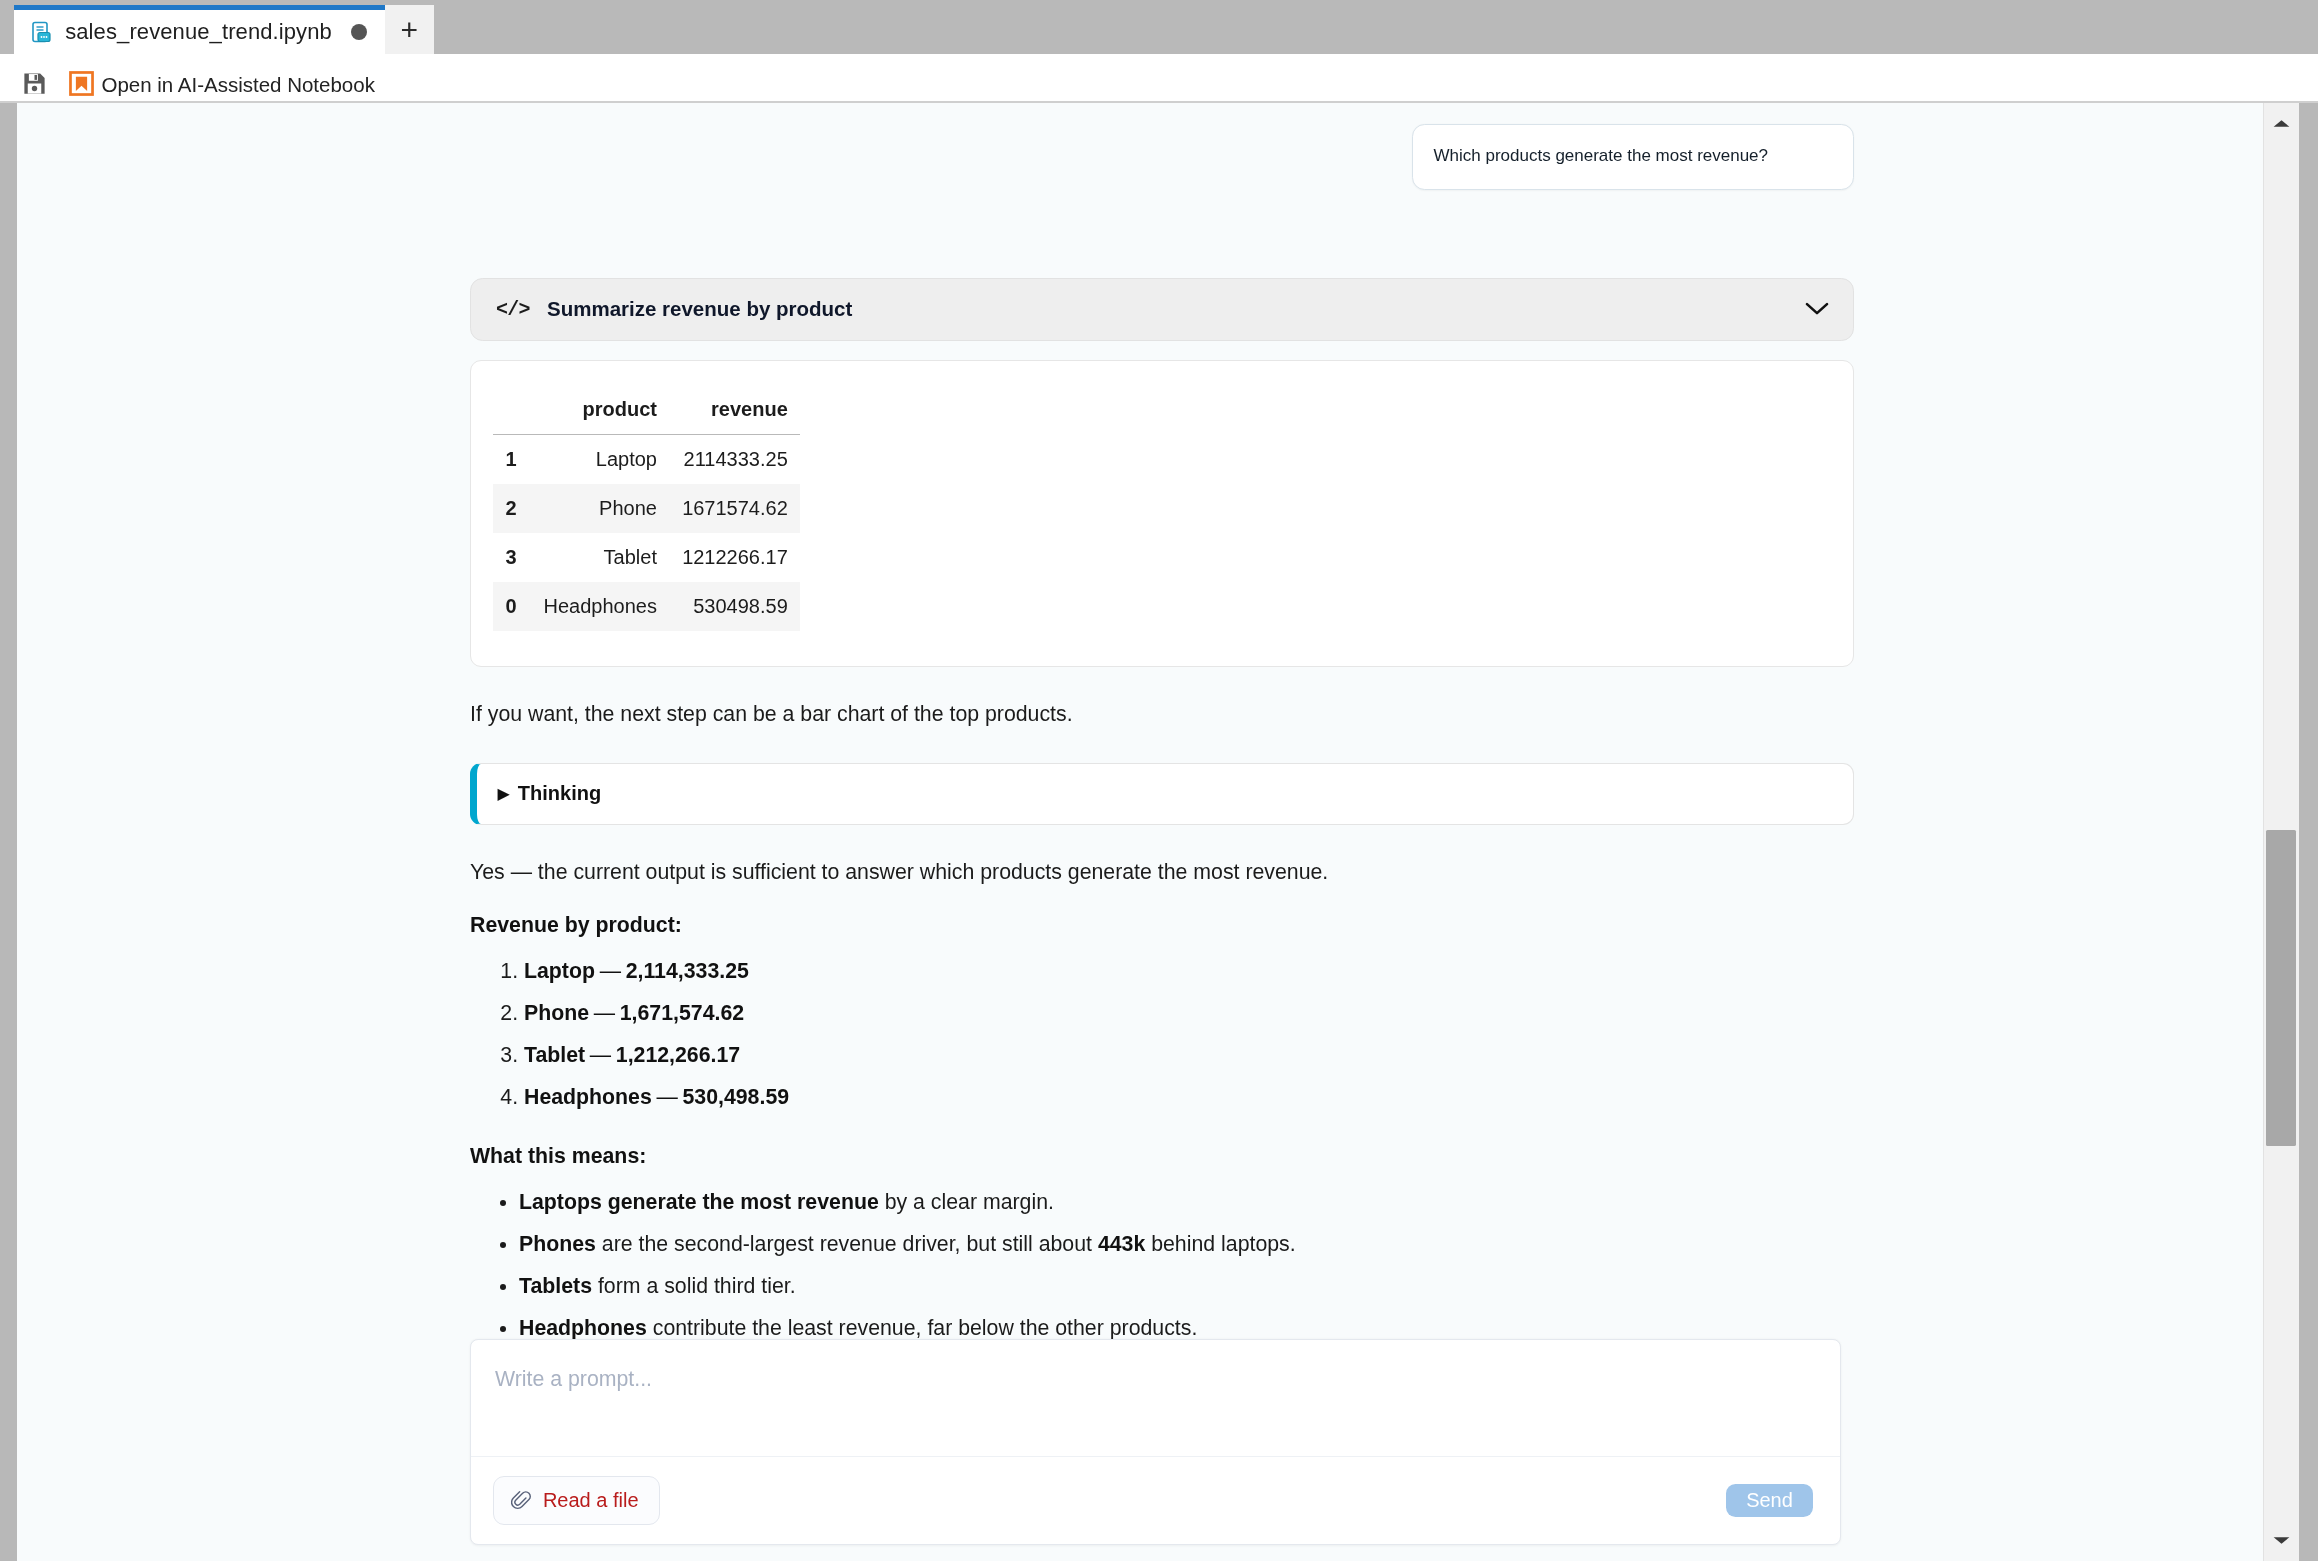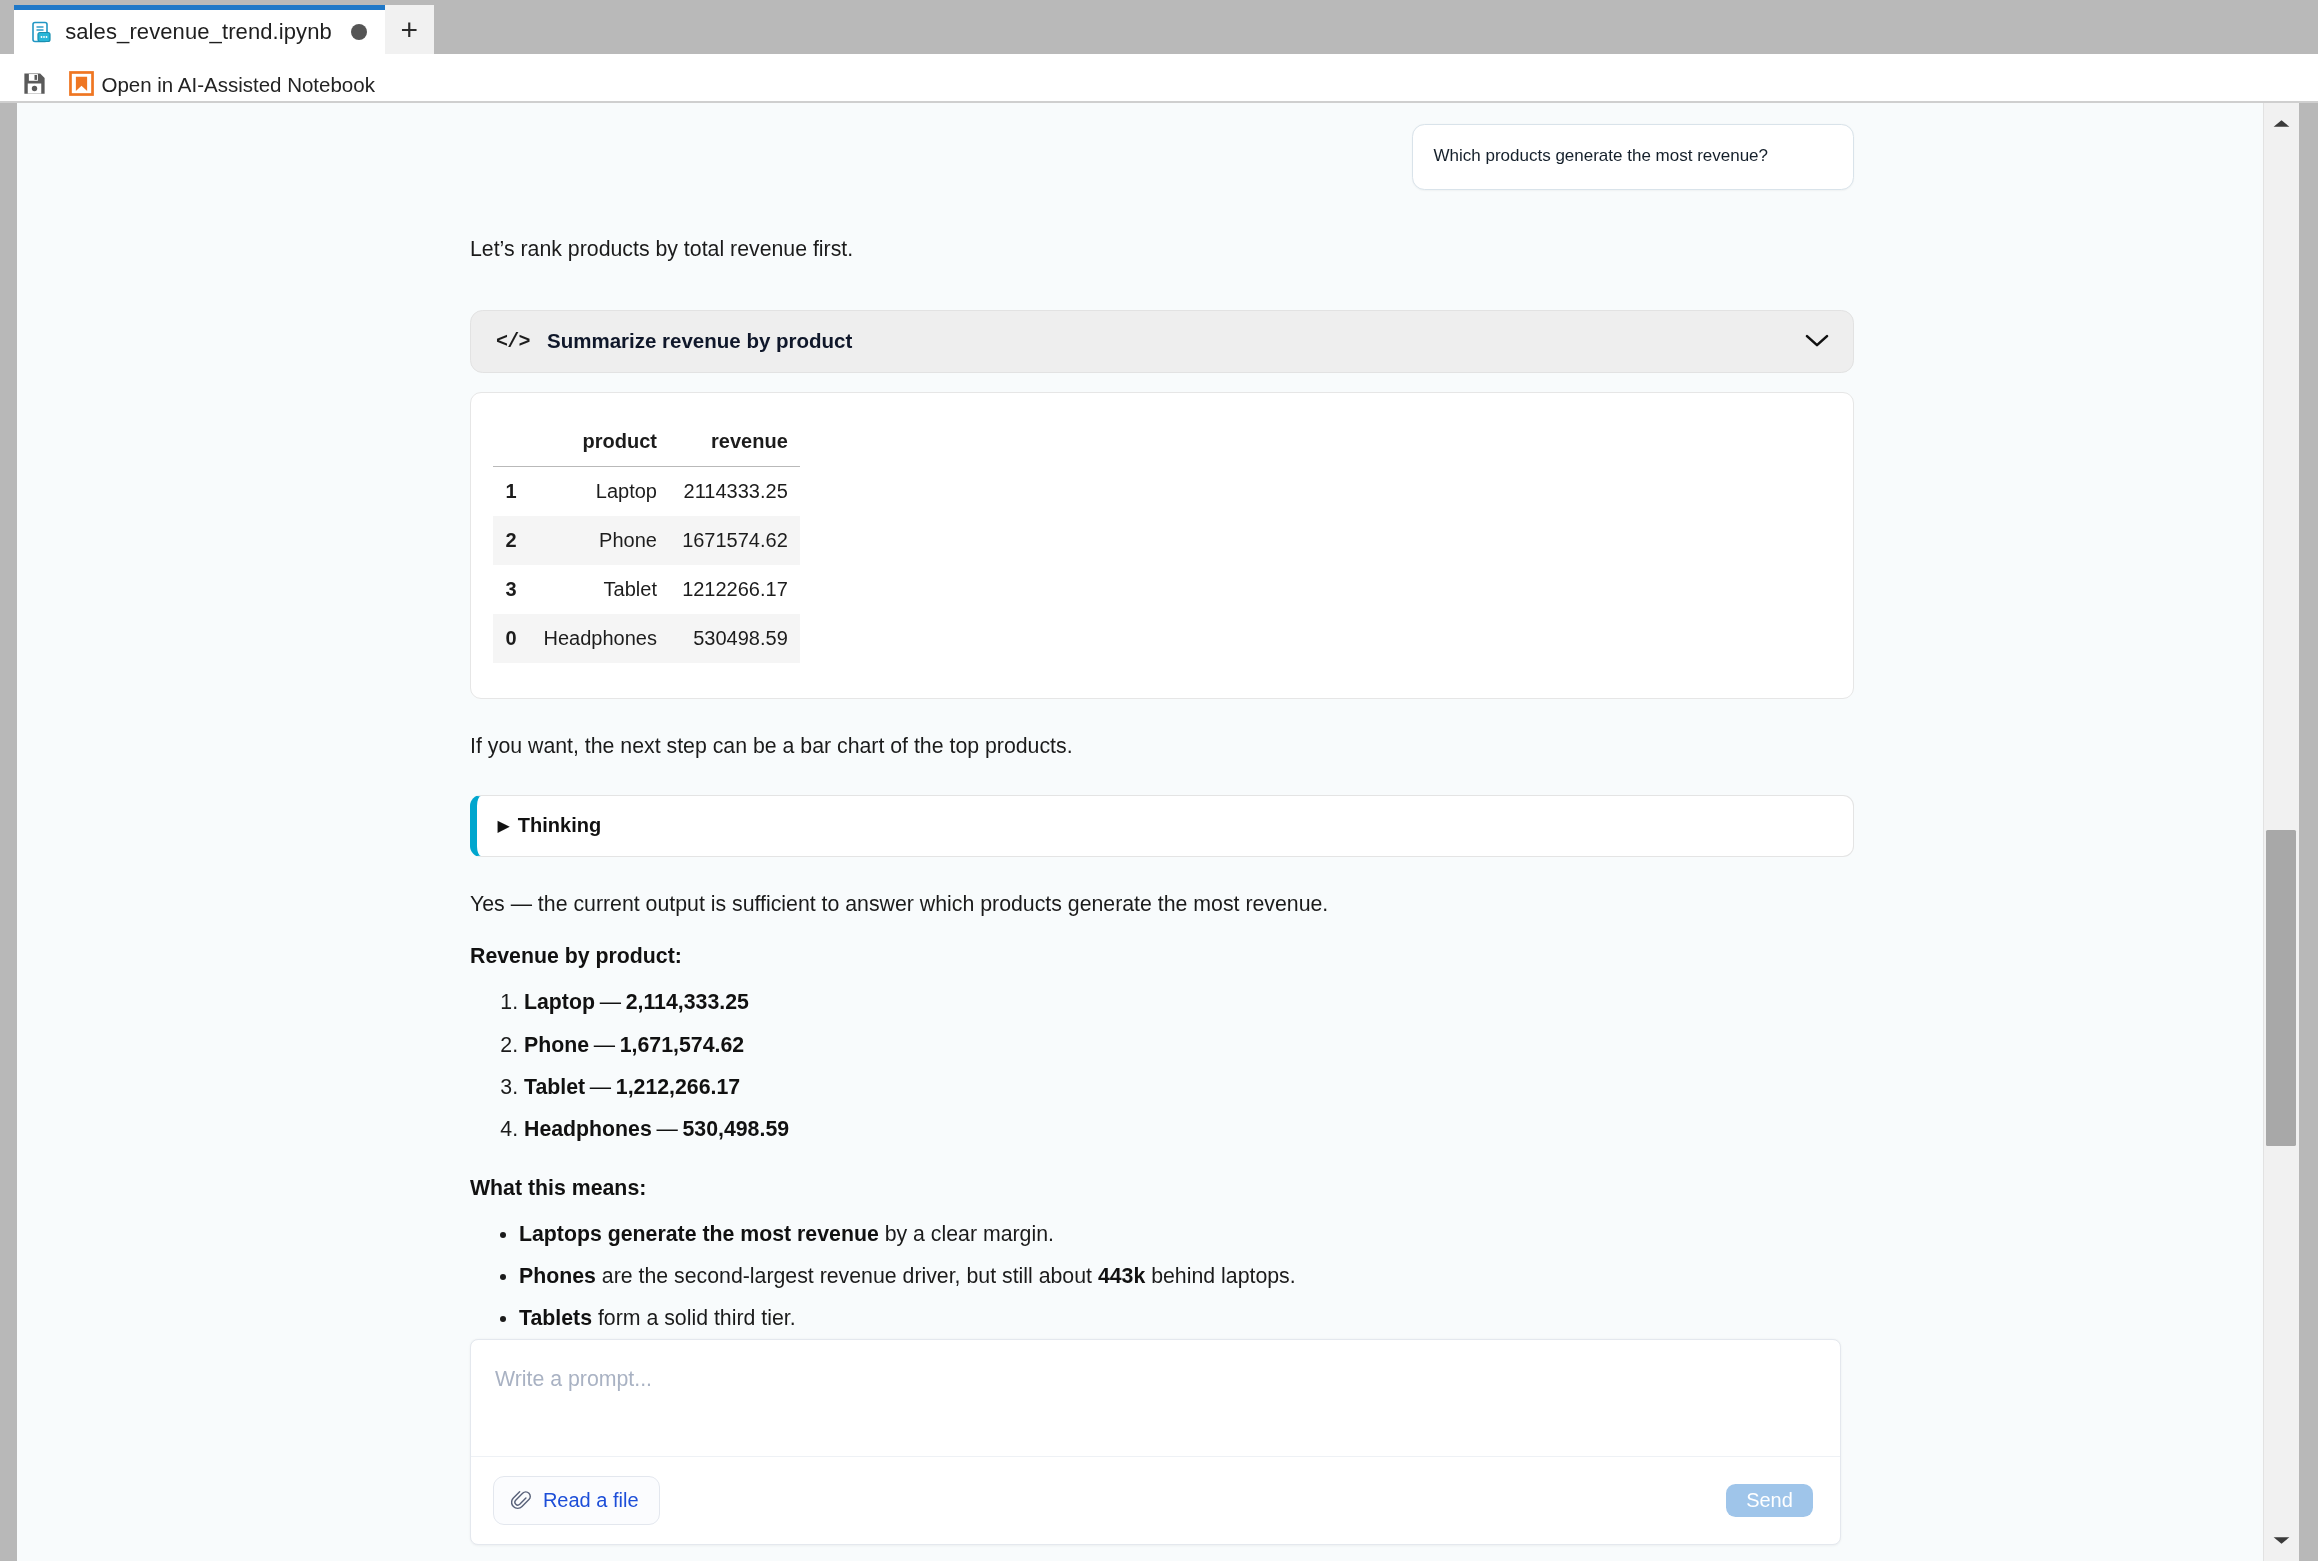--- a/index.html
+++ b/index.html
@@ -307,21 +307,21 @@
     gap: 11px;
     height: 49px;
     padding: 0 20.5px 0 17.4px;
     border: 1.6px solid #e3e7ee;
     border-radius: 11px;
     background: #fbfcfe;
   }
   .clip { width: 20.5px; height: 22px; display:block; }
   .read-file-label {
     font-size: 20px;
-    color: #1d4ed8;
+    color: #b91c1c;
   }
   .send-btn {
     width: 87px; height: 33px;
     border-radius: 9.5px;
     background: #9fc5ea;
     color: #ffffff;
     font-size: 20px;
     display: flex;
     align-items: center;
     justify-content: center;
@@ -404,21 +404,20 @@
   <div class="body">
 
     <div class="chat-area">
       <div class="chat-inner">
         <div class="col">
 
           <div class="user-bubble">Which products generate the most revenue?</div>
 
           <div class="gap-56"></div>
 
-          <p class="md-p">Let’s rank products by total revenue first.</p>
 
           <div class="gap-56"></div>
 
           <div class="code-cell">
             <span class="code-glyph">&lt;/&gt;</span>
             <span class="code-title">Summarize revenue by product</span>
             <svg class="chev" viewBox="0 0 24 14">
               <path d="M2 2l10 9 10-9" fill="none" stroke="#111" stroke-width="2.6" stroke-linecap="round" stroke-linejoin="round"></path>
             </svg>
           </div>

